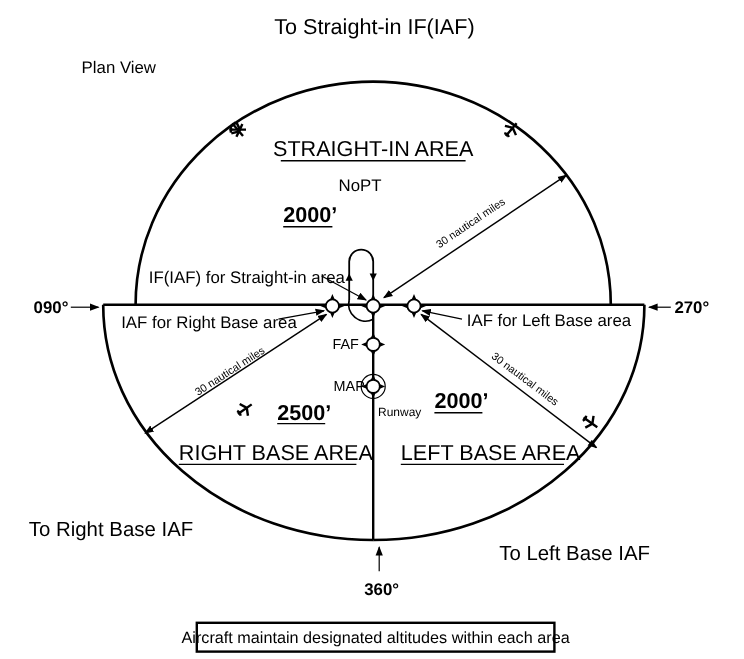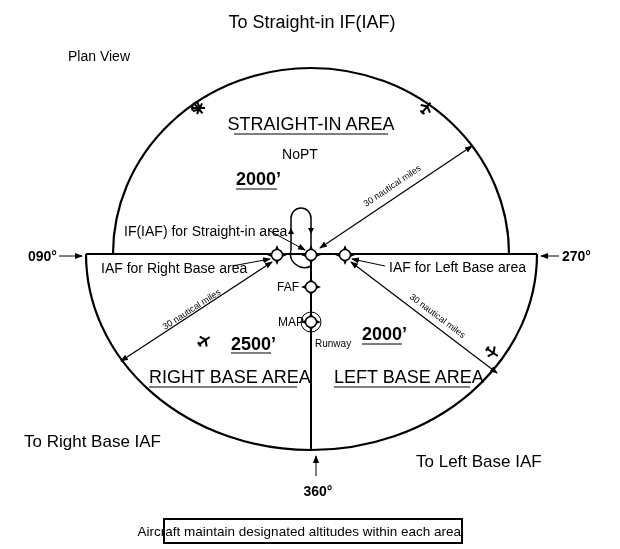--- a/index.html
+++ b/index.html
@@ -6,21 +6,21 @@
   body { width: 620px; height: 549px; overflow: hidden; position: relative; font-family: "Liberation Sans", sans-serif; color: #000; }
   #diagram { position: absolute; left: 0; top: 0; width: 620px; height: 549px; }
   svg text { font-family: "Liberation Sans", sans-serif; fill: #000; }
   .lbl { font-size: 15px; }
   .big { font-size: 18px; }
   .area { font-size: 18px; }
   .alt { font-size: 18px; font-weight: bold; }
   .deg { font-size: 14px; font-weight: bold; }
   .small { font-size: 12px; }
   .tiny { font-size: 9px; }
-  .note-box { position: absolute; left: 163px; top: 518px; width: 300px; height: 26px; border: 2px solid #000; box-sizing: border-box; display: flex; align-items: center; justify-content: flex-end; font-size: 13.5px; white-space: nowrap; }
+  .note-box { position: absolute; left: 163px; top: 518px; width: 300px; height: 26px; border: 2px solid #000; box-sizing: border-box; display: flex; align-items: center; justify-content: center; font-size: 13.5px; white-space: nowrap; }
 </style>
 </head>
 <body>
 
 <svg id="diagram" width="620" height="549" viewBox="0 0 620 549" xmlns="http://www.w3.org/2000/svg">
   <defs>
     <marker id="arr" markerWidth="8" markerHeight="8" refX="7" refY="4" orient="auto" markerUnits="userSpaceOnUse">
       <path d="M0,1 L8,4 L0,7 Z" fill="#000"></path>
     </marker>
     <marker id="arrS" markerWidth="8" markerHeight="8" refX="1" refY="4" orient="auto" markerUnits="userSpaceOnUse">

